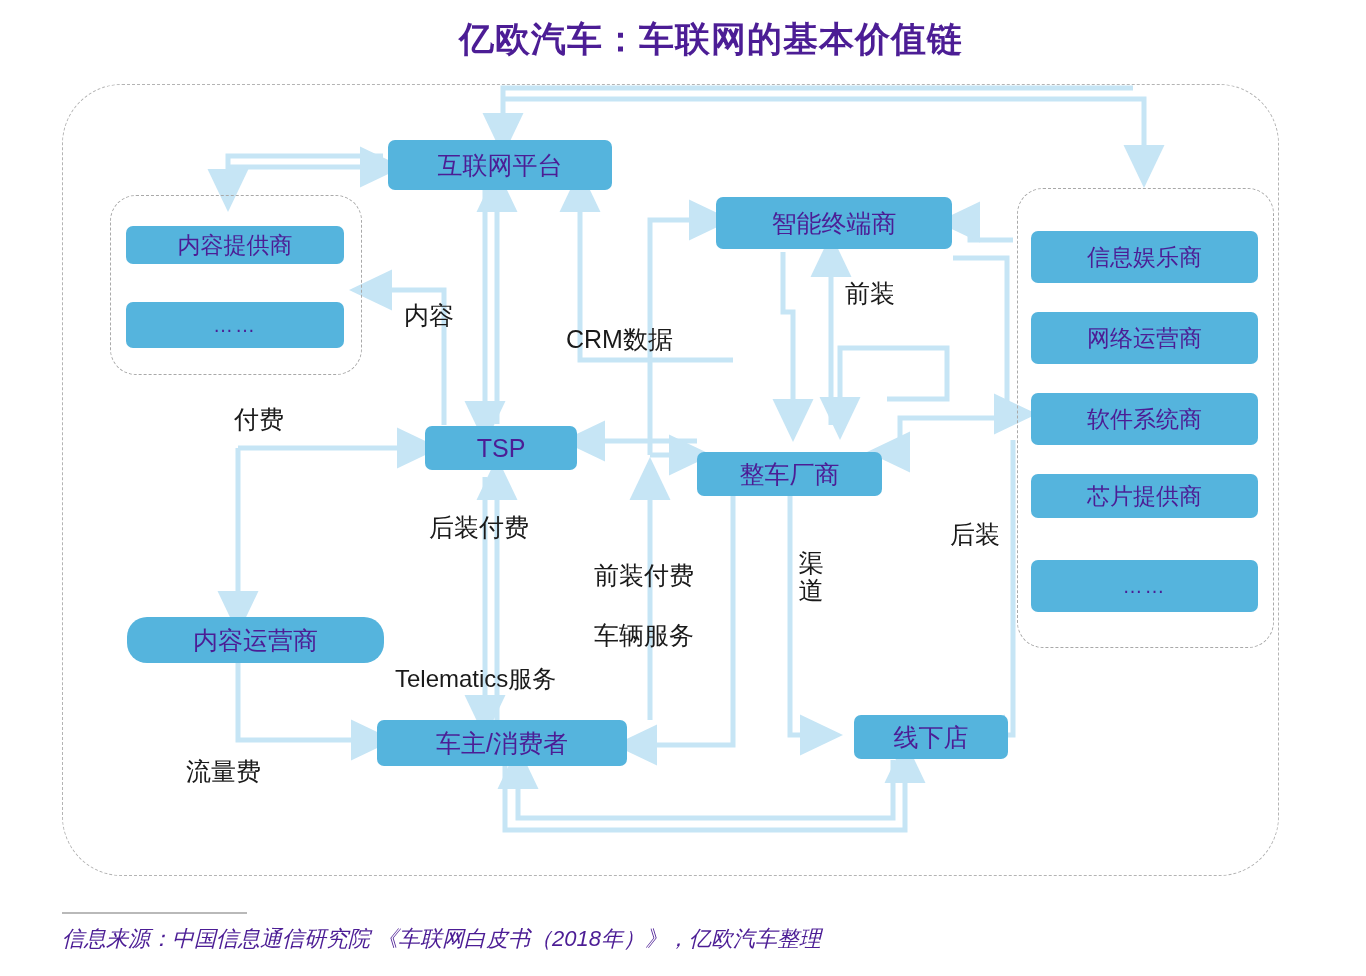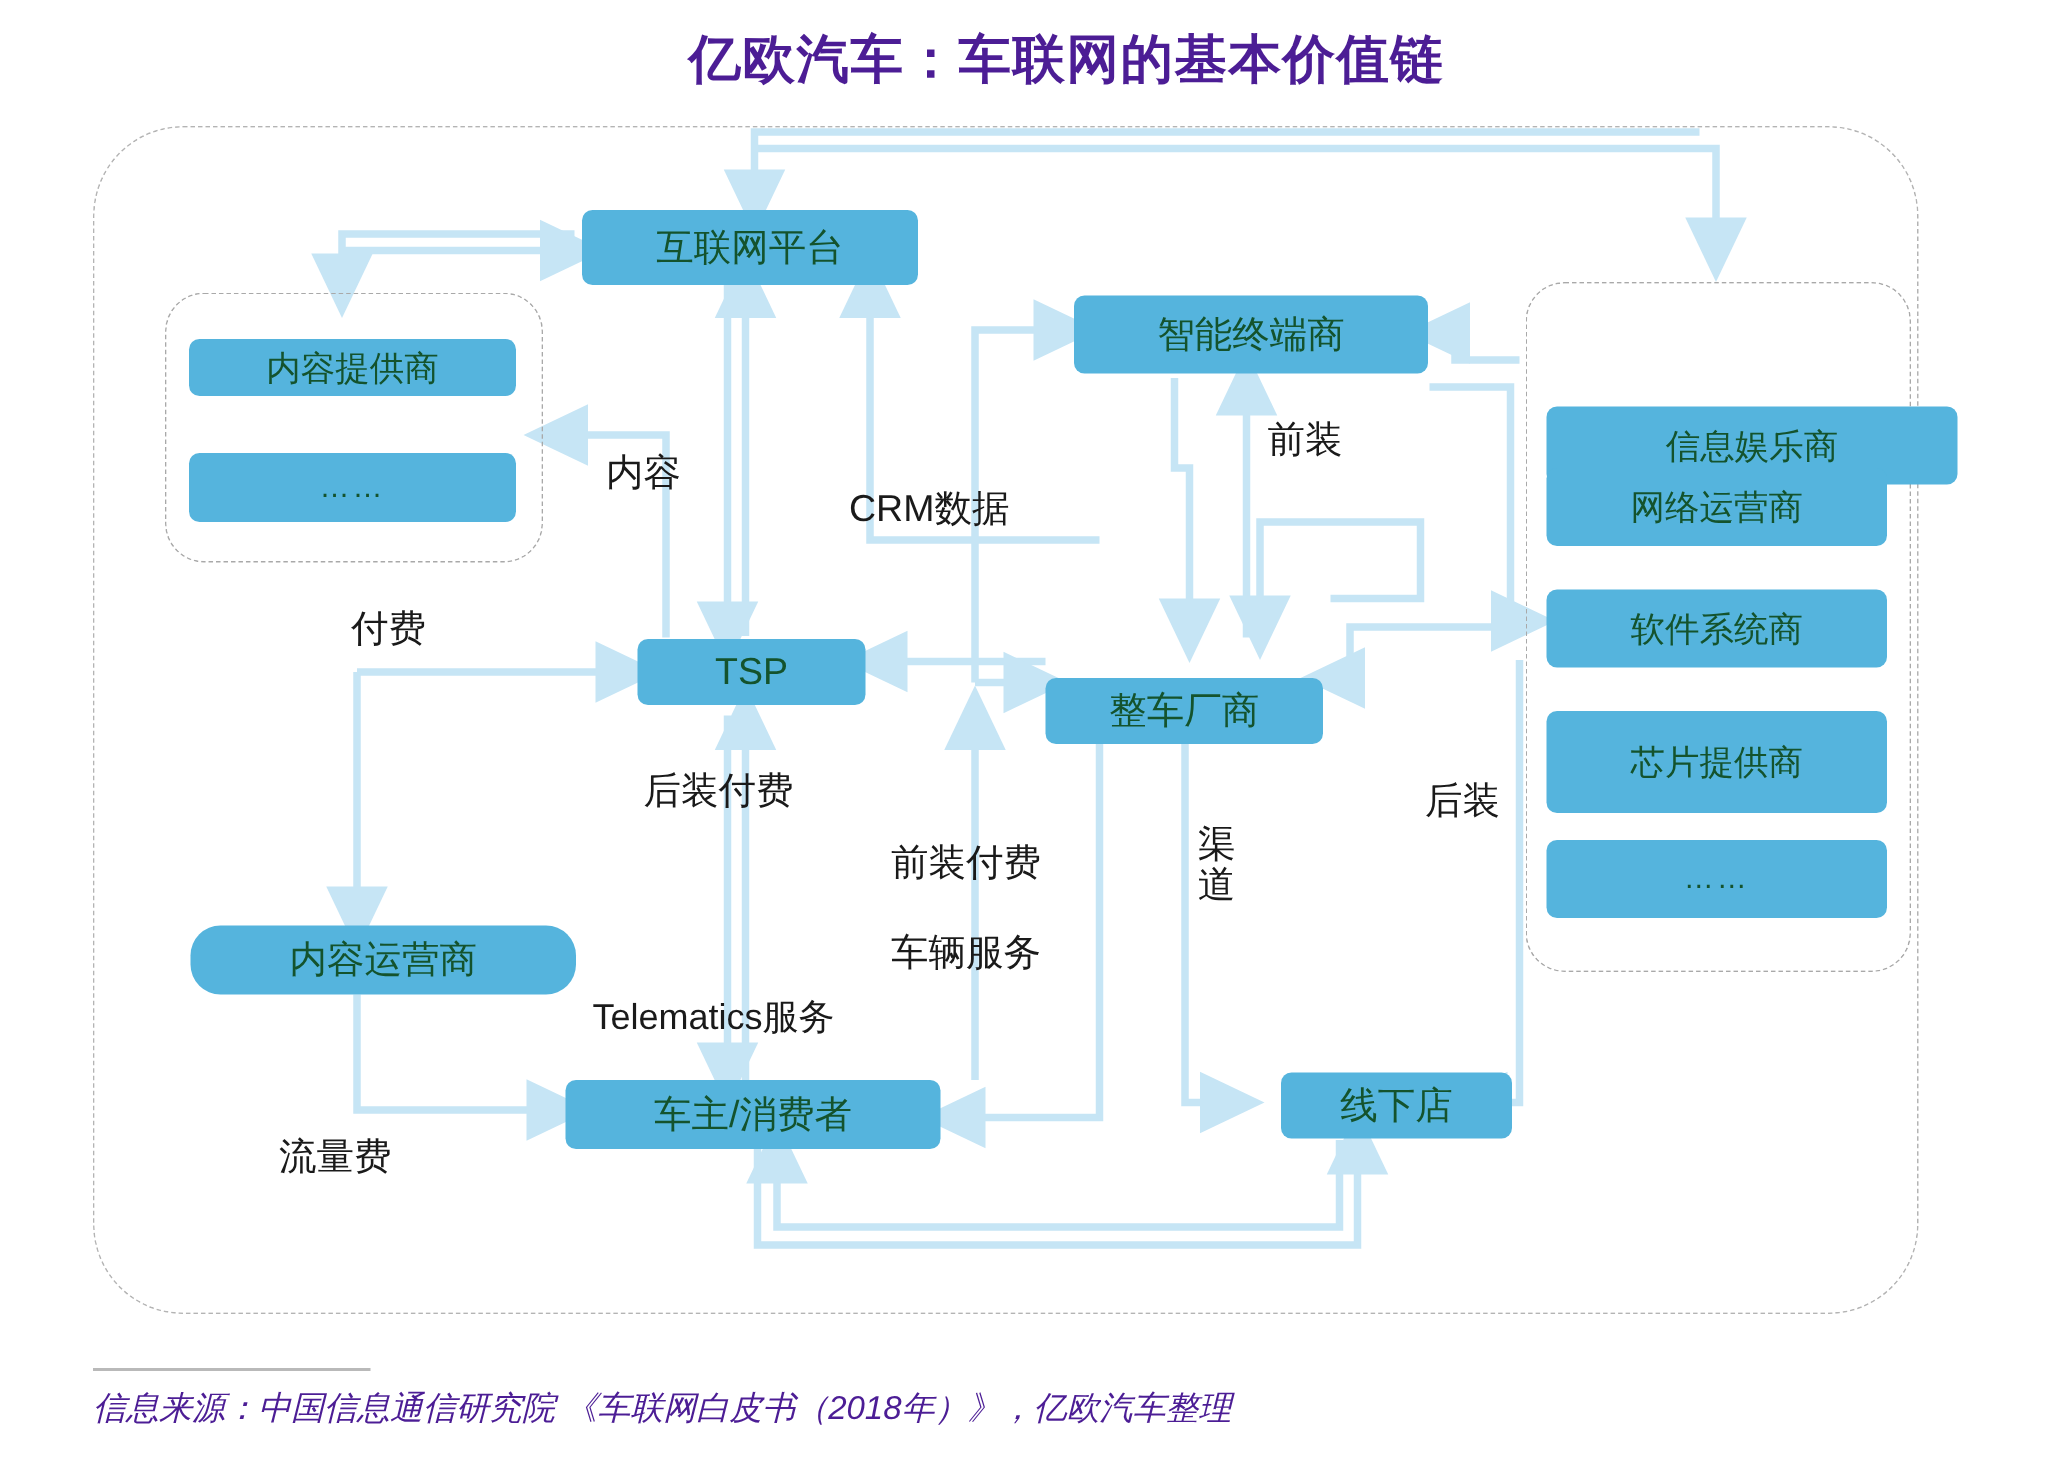--- a/index.html
+++ b/index.html
@@ -6,21 +6,21 @@
   body{
     width:1366px;height:976px;position:relative;overflow:hidden;
     font-family:"Liberation Sans","DejaVu Sans",sans-serif;
   }
   #page-title{
     position:absolute;left:0;top:16px;width:1366px;text-align:center;
     font-size:35px;font-weight:bold;color:#4c1d95;letter-spacing:1px;padding-left:28px;
   }
   #canvas{position:absolute;left:0;top:0;width:1366px;height:976px;}
   .node{
-    position:absolute;background:#55b4dd;border-radius:7px;color:#14532d;
+    position:absolute;background:#55b4dd;border-radius:7px;color:#4c1d95;
     display:flex;align-items:center;justify-content:center;
     font-size:25px;white-space:nowrap;line-height:1;
   }
   .node.small{font-size:23px;}
   .node.dots{font-size:20px;letter-spacing:2px;}
   .group{
     position:absolute;border:1.4px dashed #a9a9a9;border-radius:26px;background:transparent;
   }
   .outer{
     position:absolute;border:1.4px dashed #b4b4b4;border-radius:60px;background:transparent;
@@ -101,24 +101,24 @@
   </g>
 </svg>
 
 <div class="outer" style="left:62px;top:84px;width:1215px;height:790px;"></div>
 
 <div class="group" style="left:110px;top:195px;width:250px;height:178px;"></div>
 <div class="node small" style="left:126px;top:226px;width:218px;height:38px;">内容提供商</div>
 <div class="node dots" style="left:126px;top:302px;width:218px;height:46px;">……</div>
 
 <div class="group" style="left:1017px;top:188px;width:255px;height:458px;"></div>
-<div class="node small" style="left:1031px;top:231px;width:274px;height:52px;margin-top:40px;">信息娱乐商</div>
+<div class="node small" style="left:1031px;top:231px;width:227px;height:52px;">信息娱乐商</div>
 <div class="node small" style="left:1031px;top:312px;width:227px;height:52px;">网络运营商</div>
 <div class="node small" style="left:1031px;top:393px;width:227px;height:52px;text-align:center;">软件系统商</div>
-<div class="node small" style="left:1031px;top:474px;width:227px;height:68px;">芯片提供商</div>
+<div class="node small" style="left:1031px;top:474px;width:227px;height:44px;">芯片提供商</div>
 <div class="node dots" style="left:1031px;top:560px;width:227px;height:52px;">……</div>
 
 <div class="node" style="left:388px;top:140px;width:224px;height:50px;">互联网平台</div>
 
 <div class="node" style="left:716px;top:197px;width:236px;height:52px;">智能终端商</div>
 
 <div class="node" style="left:425px;top:426px;width:152px;height:44px;">TSP</div>
 
 <div class="node" style="left:697px;top:452px;width:185px;height:44px;">整车厂商</div>
 

